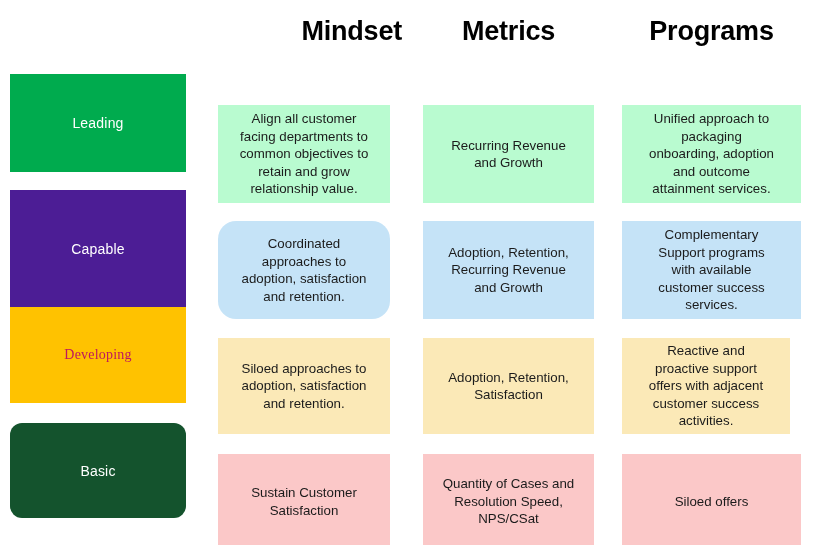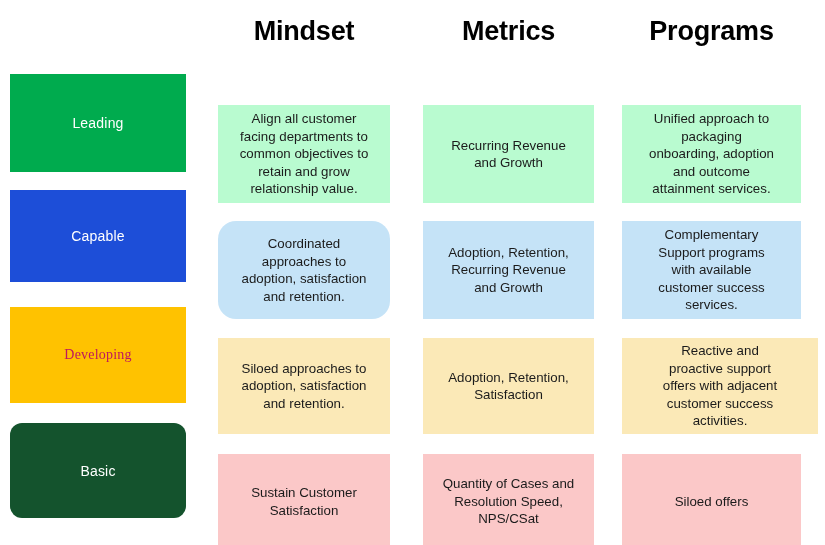--- a/index.html
+++ b/index.html
@@ -67,26 +67,26 @@
     font-weight: bold;
     color: #111111;
     margin-top: 48px;
   }
 </style>
 </head>
 <body>
 
 <div id="matrix-root">
 
-  <div class="col-header" style="left: 218px; width: 172px;">Mindset</div>
+  <div class="col-header" style="left: 230px; width: 172px; text-align: right;">Mindset</div>
   <div class="col-header" style="left: 423px; width: 171px;">Metrics</div>
   <div class="col-header" style="left: 622px; width: 179px;">Programs</div>
 
   <div class="tier-label" style="left: 10px; width: 176px; top: 74px; height: 98px; background: rgb(0, 171, 78); color: rgb(255, 255, 255);">Leading</div>
-  <div class="tier-label" style="left: 10px; width: 176px; top: 190px; height: 92px; background: #1d4ed8; color: rgb(255, 255, 255);">Capable</div>
+  <div class="tier-label" style="left: 10px; width: 176px; top: 190px; height: 117px; background: #4c1d95; color: rgb(255, 255, 255);">Capable</div>
   <div class="tier-label" style="left: 10px; width: 176px; top: 307px; height: 96px; background: rgb(255, 194, 0); color: #be185d; font-family: Liberation Serif, serif;">Developing</div>
   <div class="tier-label" style="left: 10px; width: 176px; top: 423px; height: 95px; background: #14532d; color: rgb(255, 255, 255); border-radius: 12px;">Basic</div>
 
   <div class="cell" style="left: 218px; width: 172px; top: 74px; height: 98px; background: rgb(185, 251, 208);">Align all customer
 facing departments to
 common objectives to
 retain and grow
 relationship value.</div>
   <div class="cell" style="left: 423px; width: 171px; top: 74px; height: 98px; background: rgb(185, 251, 208);">Recurring Revenue
 and Growth</div>
@@ -107,21 +107,21 @@
 Support programs
 with available
 customer success
 services.</div>
 
   <div class="cell" style="left: 218px; width: 172px; top: 307px; height: 96px; background: rgb(251, 233, 183);">Siloed approaches to
 adoption, satisfaction
 and retention.</div>
   <div class="cell" style="left: 423px; width: 171px; top: 307px; height: 96px; background: rgb(251, 233, 183);">Adoption, Retention,
 Satisfaction</div>
-  <div class="cell" style="left: 622px; width: 196px; top: 307px; height: 96px; background: rgb(251, 233, 183);">Reactive and
+  <div class="cell" style="left: 622px; width: 168px; top: 307px; height: 96px; background: rgb(251, 233, 183);">Reactive and
 proactive support
 offers with adjacent
 customer success
 activities.</div>
 
   <div class="cell" style="left: 218px; width: 172px; top: 423px; height: 95px; background: rgb(251, 200, 200);">Sustain Customer
 Satisfaction</div>
   <div class="cell" style="left: 423px; width: 171px; top: 423px; height: 95px; background: rgb(251, 200, 200);">Quantity of Cases and
 Resolution Speed,
 NPS/CSat</div>

